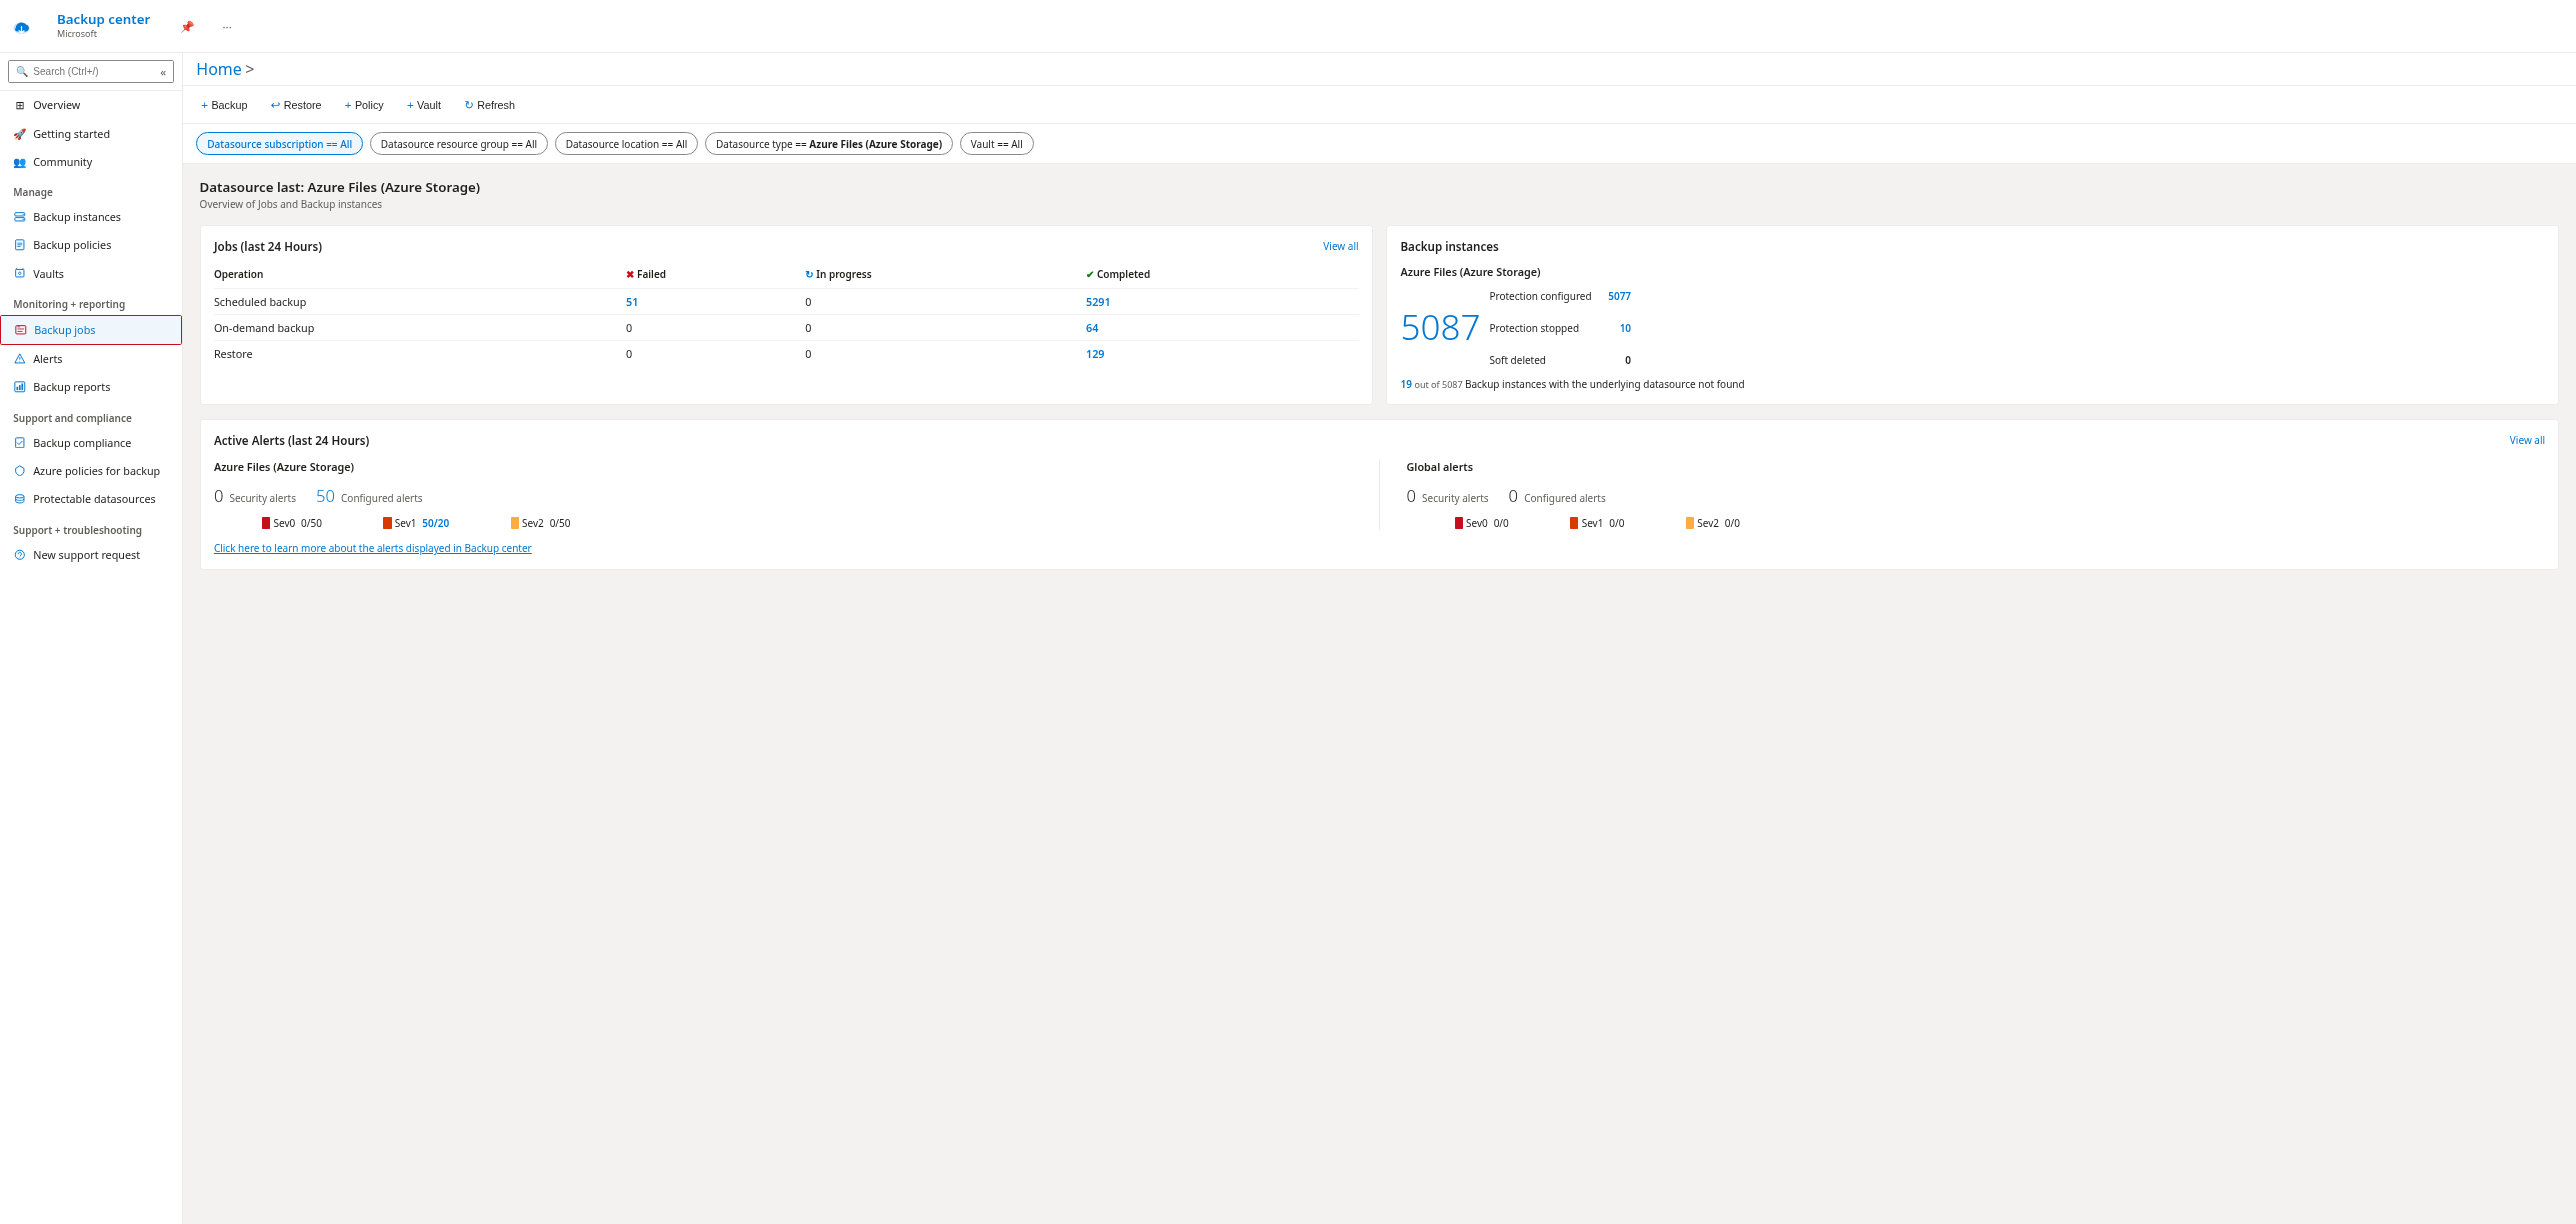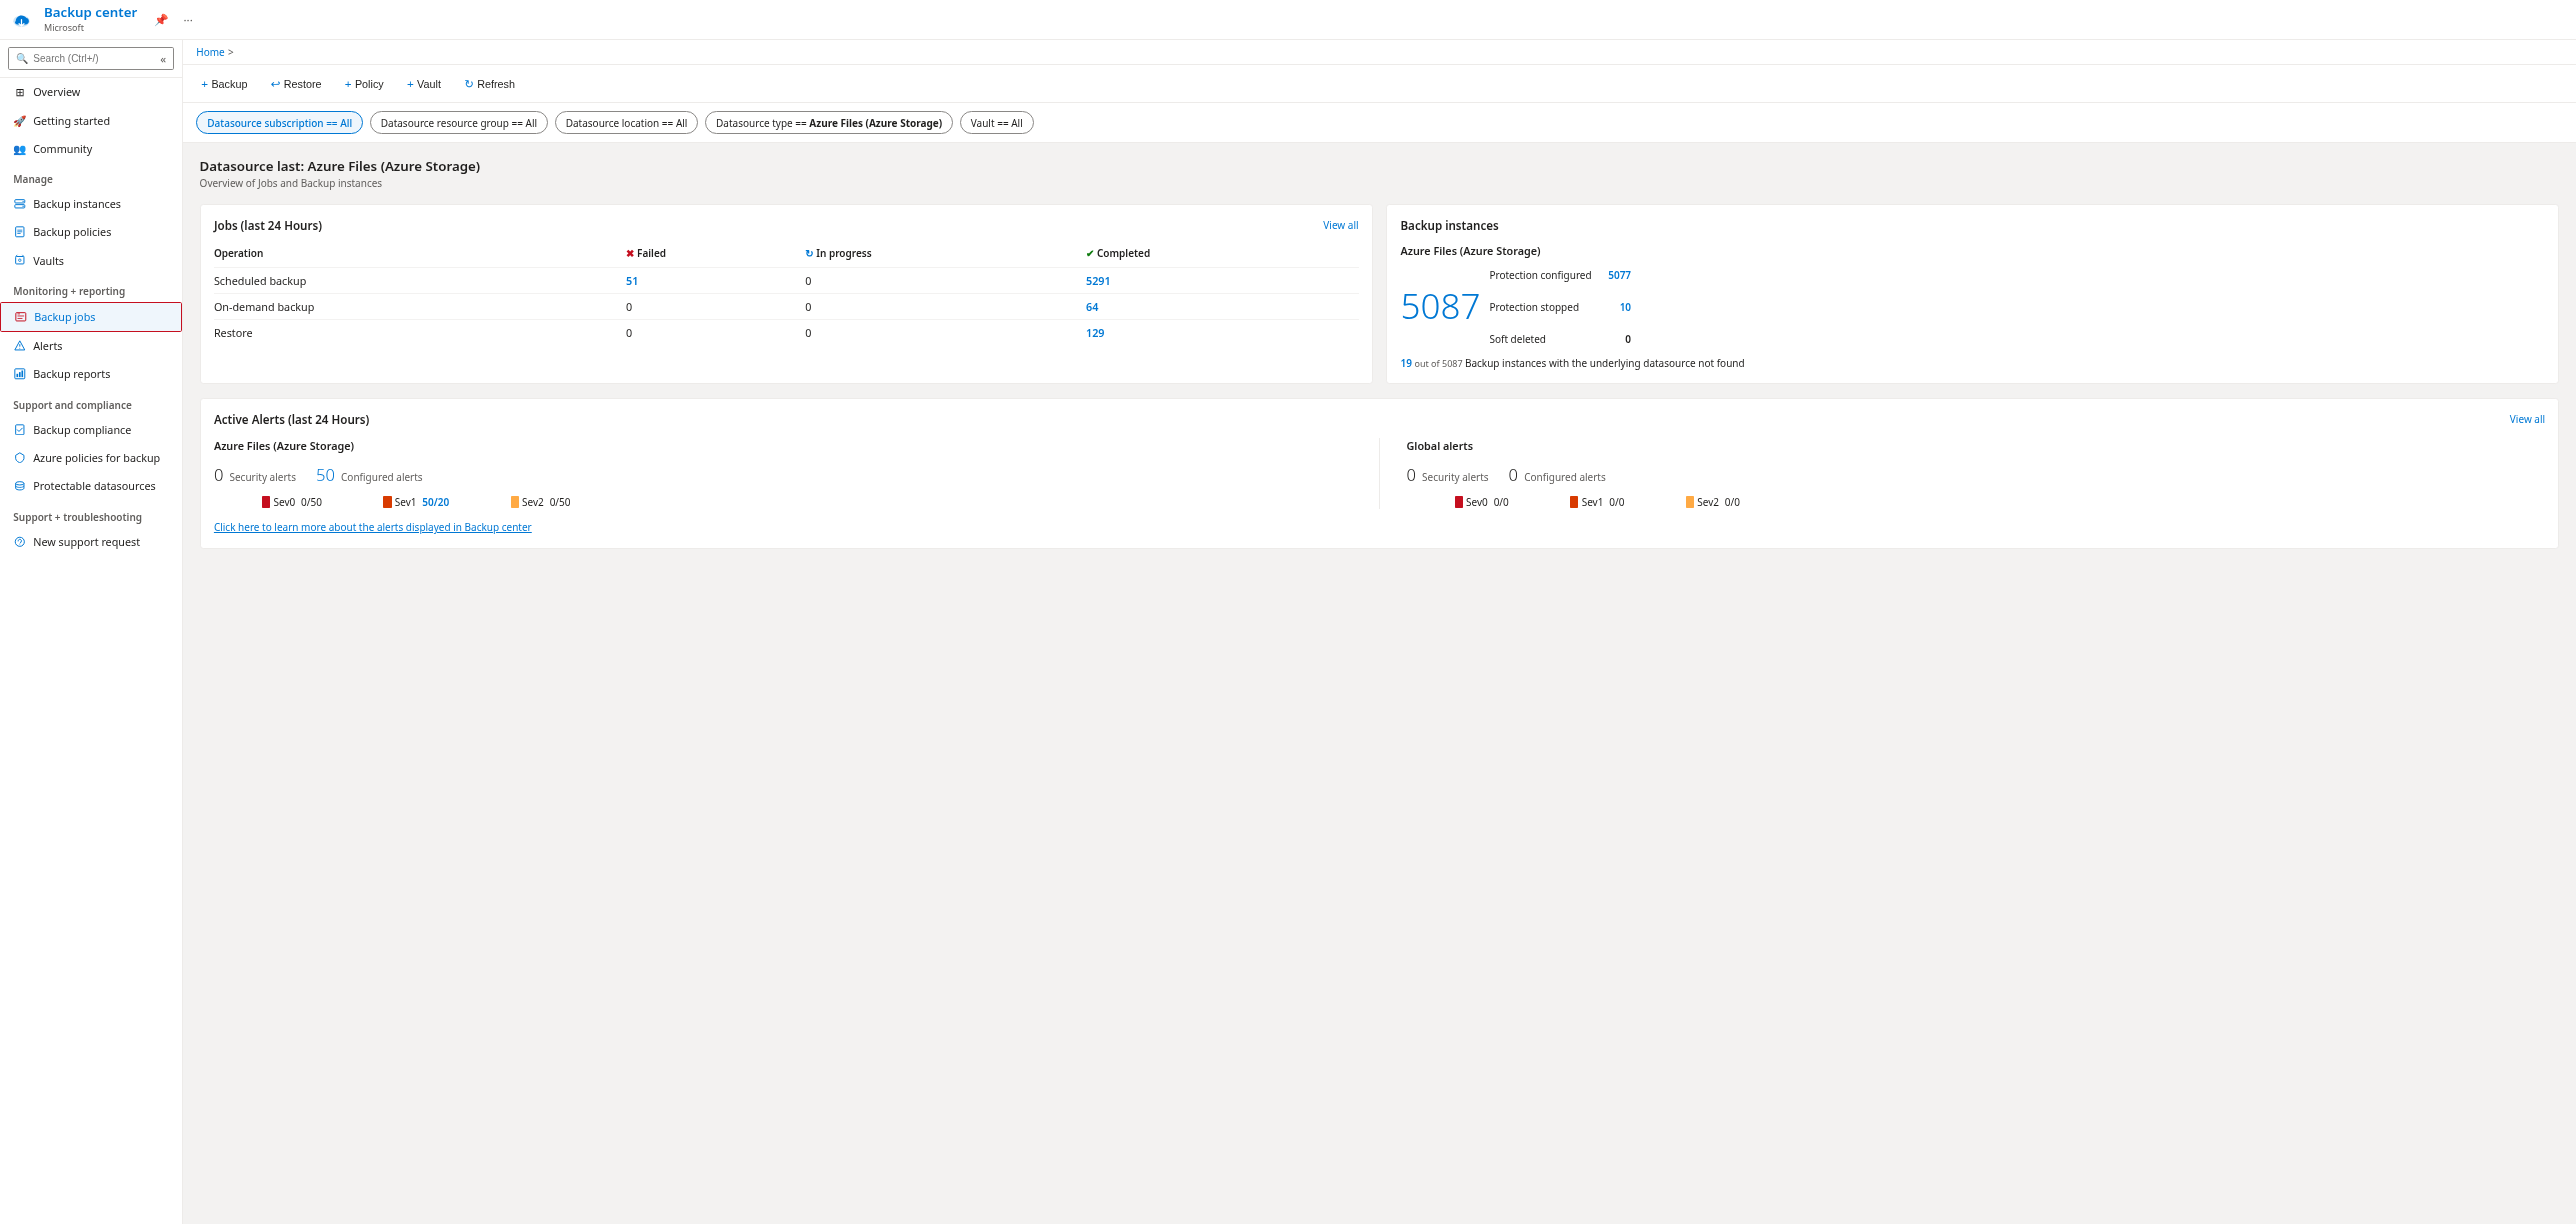--- a/index.html
+++ b/index.html
@@ -1,19 +1,19 @@
 <!DOCTYPE html>
 <html style="font-size:13.3px"><head>
   <meta charset="utf-8">
   <style>
     * { box-sizing: border-box; margin: 0; padding: 0; }
     body { font-family: 'Segoe UI', system-ui, sans-serif; font-size: 10.8px; color: #201f1e; background: #f3f2f1; display: flex; flex-direction: column; height: 100vh; overflow: hidden; }
 
     
-    .app-header { display: flex; align-items: center; padding: 5px 10px; background: #fff; border-bottom: 0.8px solid #edebe9; height: 40px; gap: 11px; }
+    .app-header { display: flex; align-items: center; padding: 5px 10px; background: #fff; border-bottom: 0.8px solid #edebe9; height: 53px; gap: 24px; }
     .app-title-block { display: flex; flex-direction: column; }
     .app-title { font-size: 13.3px; font-weight: 600; color: #0078d4; line-height: 1.2; }
     .app-subtitle { font-size: 9px; color: #605e5c; }
     .header-pin { font-size: 11.6px; color: #605e5c; cursor: pointer; margin-left: 6.6px; }
     .header-more { font-size: 11.6px; color: #605e5c; cursor: pointer; margin-left: 3.3px; }
 
     
     .main-layout { display: flex; flex: 1; overflow: hidden; }
 
     
@@ -44,21 +44,21 @@
     .filters-bar { display: flex; align-items: center; padding: 8.3px 13.3px; gap: 6.6px; flex-wrap: wrap; background: #fff; border-bottom: 0.8px solid #edebe9; }
     .filter-pill { display: flex; align-items: center; padding: 3.3px 10px; border: 0.8px solid #8a8886; border-radius: 13.3px; font-size: 10px; cursor: pointer; background: #fff; }
     .filter-pill.active { background: #eff6fc; border-color: #0078d4; color: #0078d4; font-weight: 500; }
 
     
     .page-content { padding: 13.3px 16.6px; flex: 1; background: #f3f2f1; overflow-y: auto; }
     .page-heading { font-size: 13.3px; font-weight: 600; margin-bottom: 1.7px; }
     .page-subheading { font-size: 10px; color: #605e5c; margin-bottom: 13.3px; }
 
     
-    .breadcrumb { display: flex; align-items: center; padding: 5px 13.3px; font-size: 10px; color: #0078d4; gap: 3.3px; background: #fff; border-bottom: 0.8px solid #edebe9; }
+    .breadcrumb { display: flex; align-items: center; padding: 5px 13.3px; font-size: 16px; color: #0078d4; gap: 3.3px; background: #fff; border-bottom: 0.8px solid #edebe9; }
     .breadcrumb span { color: #605e5c; }
 
     
     .cards-row { display: flex; gap: 13.3px; margin-bottom: 13.3px; }
     .card { background: #fff; border: 0.8px solid #edebe9; border-radius: 3.3px; padding: 13.3px; flex: 1; }
     .card-header { display: flex; justify-content: space-between; align-items: center; margin-bottom: 10px; }
     .card-title { font-size: 11.6px; font-weight: 600; }
     .card-link { font-size: 10px; color: #0078d4; cursor: pointer; }
 
     

